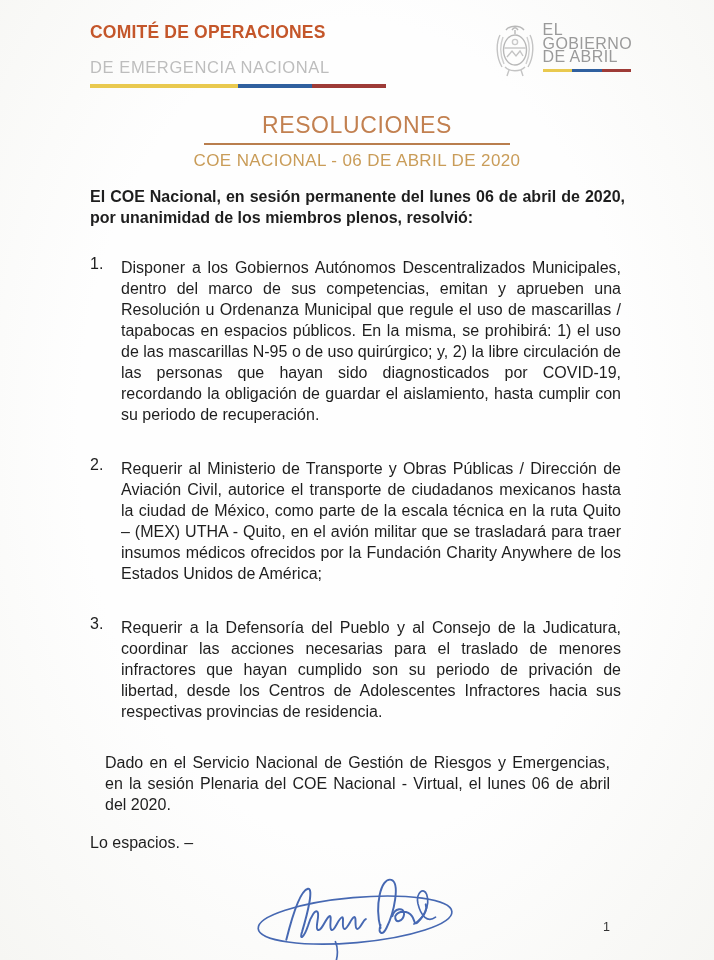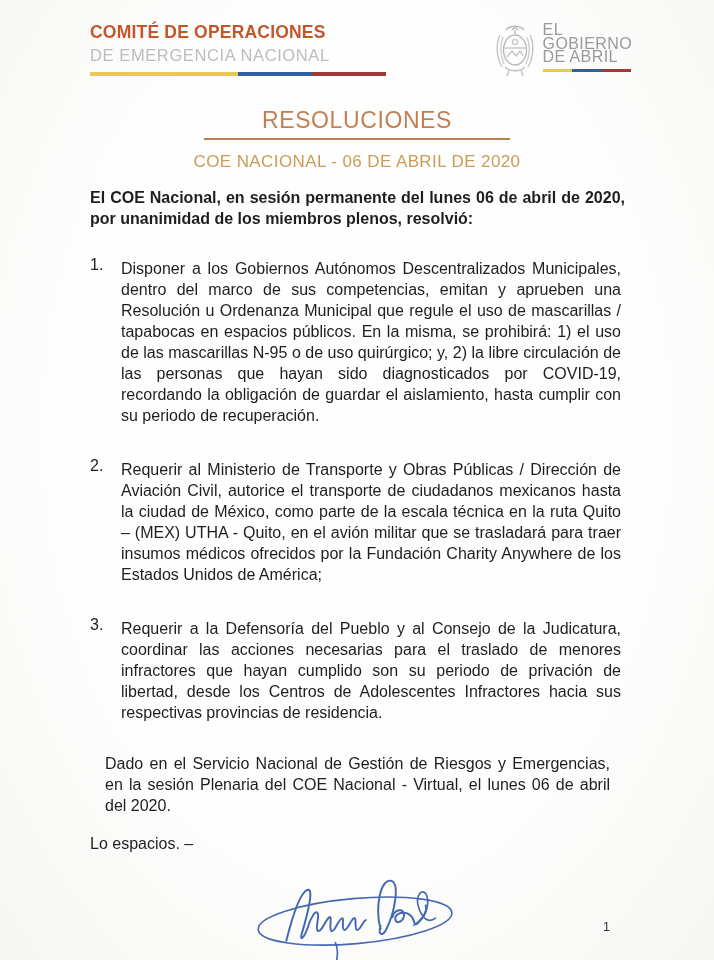--- a/index.html
+++ b/index.html
@@ -10,39 +10,39 @@
     margin:0 auto;
     background:radial-gradient(ellipse at 50% 45%, #fefefe 55%, #f6f6f3 100%);
     overflow:hidden;
     color:#1e1e1e;
   }
 
   
   .header { display:flex; justify-content:space-between; align-items:flex-start; padding:22px 82px 0 90px; }
   .org-logo { }
   .org-line1 { color:#c4562a; font-weight:700; font-size:17.5px; letter-spacing:.2px; }
-  .org-line2 { color:#bdbdbd; font-size:16.5px; letter-spacing:.6px; margin-top:3px; }
+  .org-line2 { color:#bdbdbd; font-size:16.5px; letter-spacing:.6px; margin-top:15px; }
   .org-bar { margin-top:7px; height:4px; width:296px; display:flex; }
   .org-bar .y { background:#e9c94f; width:50%; }
   .org-bar .b { background:#30609f; width:25%; }
   .org-bar .r { background:#9e3b37; width:25%; }
 
   .gov-logo { display:flex; align-items:flex-start; gap:5px; margin-top:1px; }
   .gov-emblem { flex:none; }
   .gov-right { }
   .gov-line { font-size:16px; font-weight:400; color:#9a9a9a; line-height:13.5px; letter-spacing:.4px; }
   .gov-bar { height:3px; width:88px; margin-top:5px; display:flex; }
   .gov-bar .y { background:#e9c94f; width:34%; }
   .gov-bar .b { background:#30609f; width:33%; }
   .gov-bar .r { background:#9e3b37; width:33%; }
 
   
   .doc-title { text-align:center; color:#c28050; font-size:23px; letter-spacing:.6px; margin-top:24px; }
   .title-underline { width:306px; height:2px; background:#b97e4e; margin:4px auto 0; }
-  .doc-subtitle { text-align:center; color:#c99c58; font-size:17px; letter-spacing:.4px; margin-top:12px; }
+  .doc-subtitle { text-align:center; color:#c99c58; font-size:17px; letter-spacing:.4px; margin-top:6px; }
 
   
   .content { padding:15px 89px 0 90px; font-size:16px; line-height:21px; }
   .intro { font-weight:700; text-align:justify; margin:0; }
   .res-item { display:flex; margin-top:25px; }
   .res-num { width:27px; flex:none; }
   .res-text { flex:1; text-align:justify; margin:4px; }
   .closing { text-align:justify; margin:26px 15px 0; }
   .certify { margin:17px 0 0; }
 

